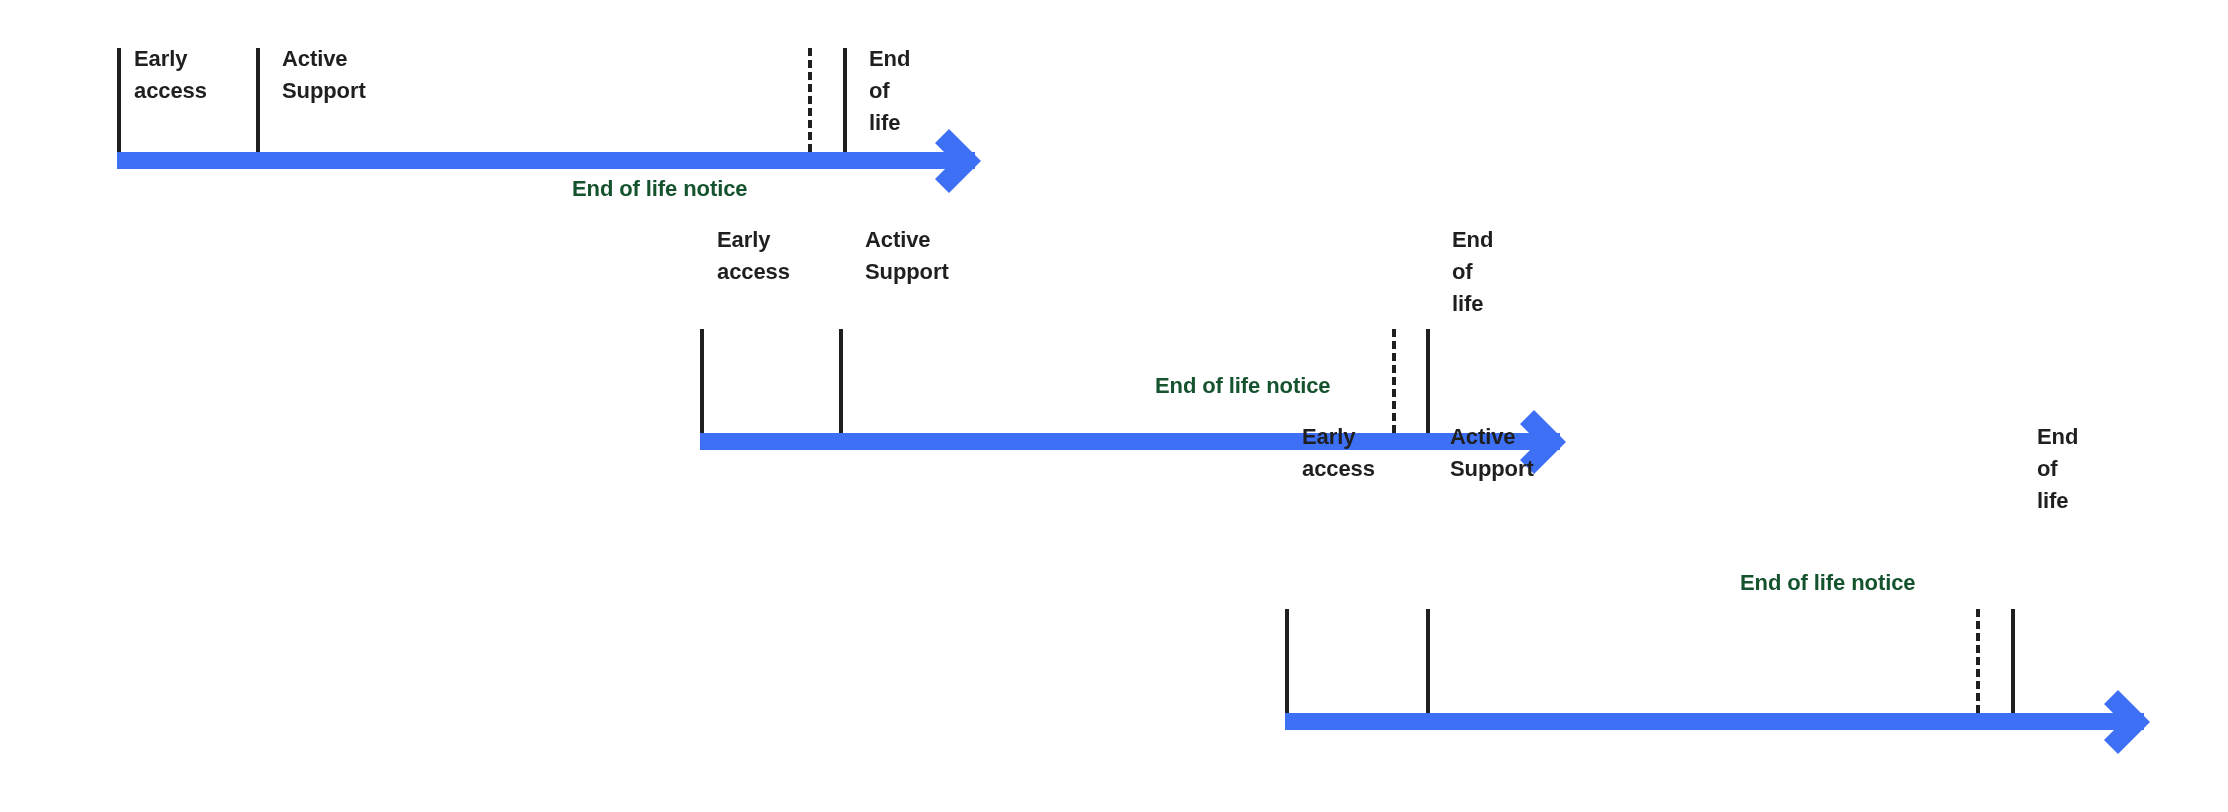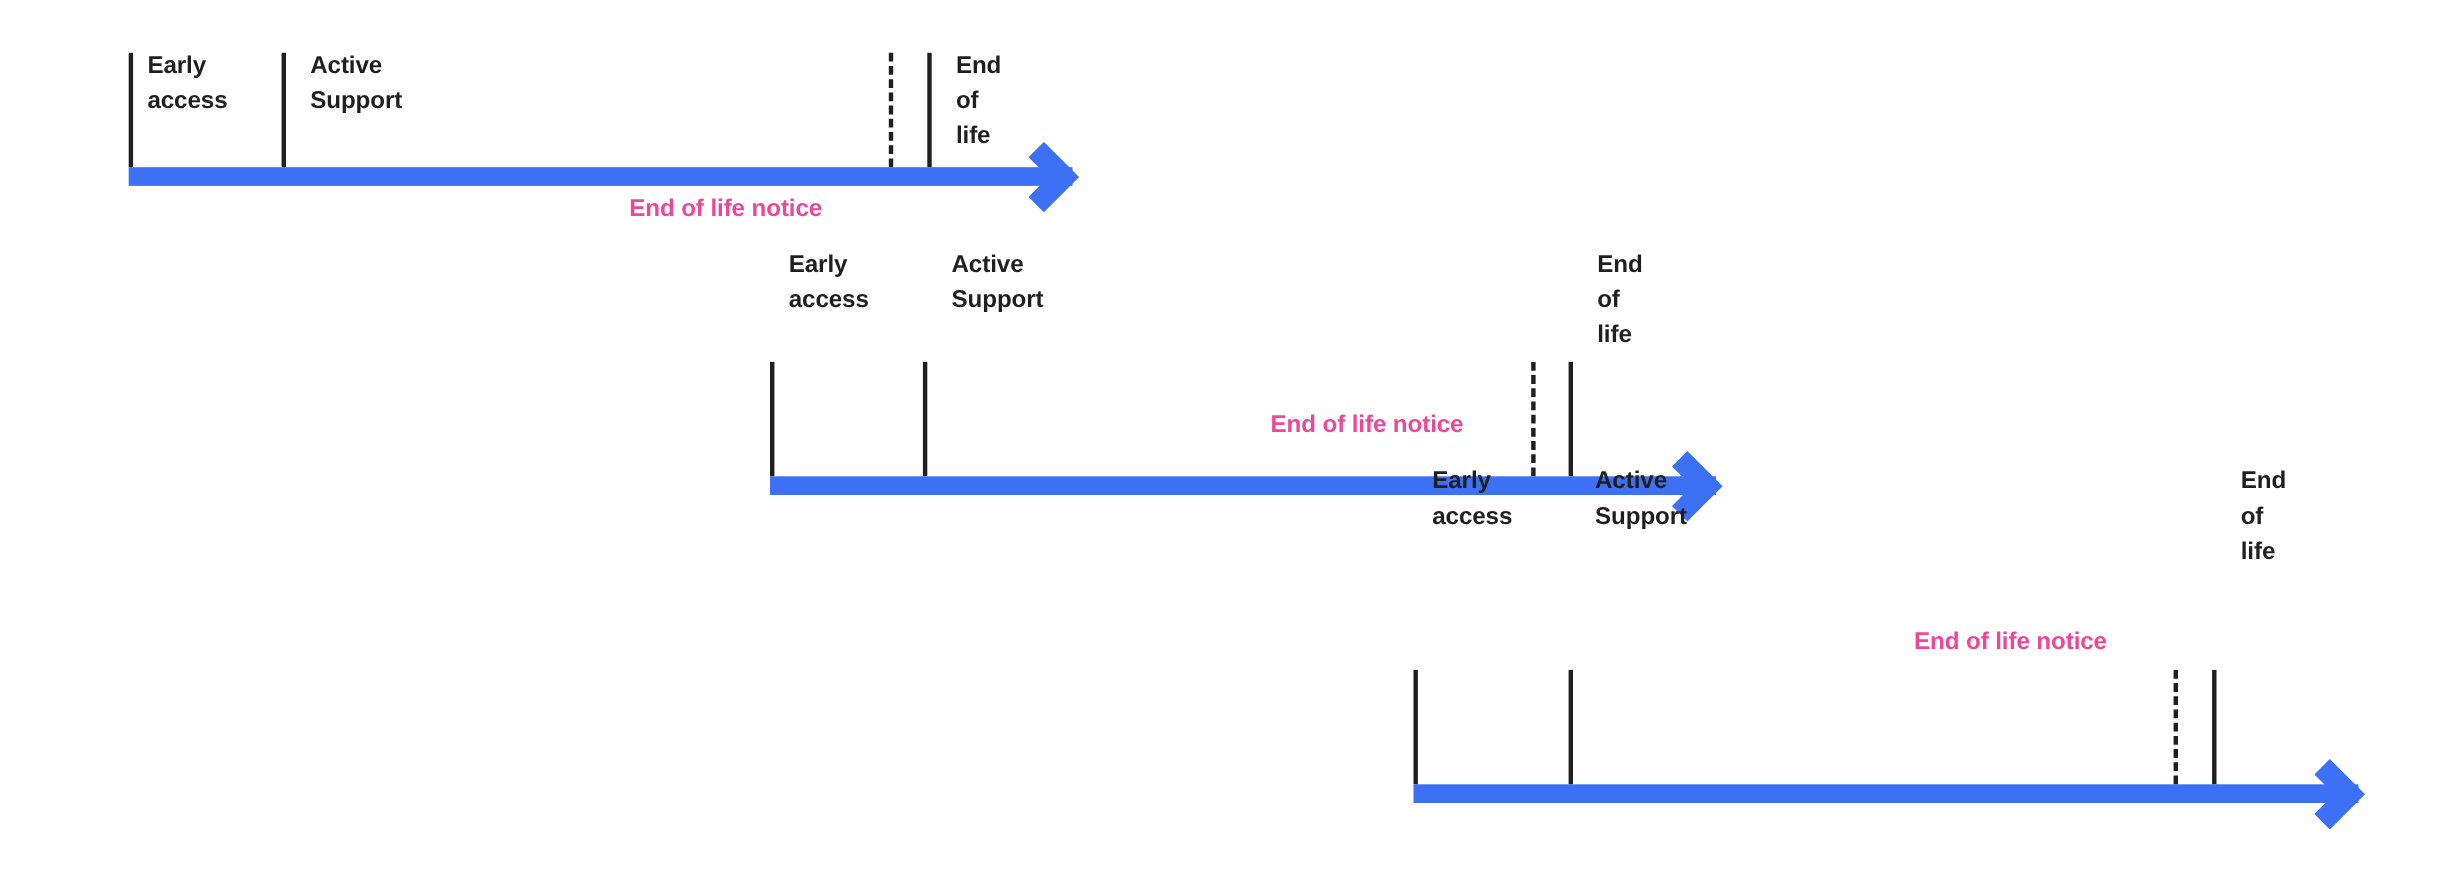--- a/index.html
+++ b/index.html
@@ -62,21 +62,21 @@
   .lifecycle-arrowhead {
     position: absolute;
     display: block;
   }
 
   
   .notice-caption {
     position: absolute;
     font-size: 22px;
     font-weight: 700;
-    color: #ec4899;
+    color: #14532d;
     line-height: 1;
     white-space: nowrap;
     letter-spacing: -0.1px;
     text-align: right;
   }
 </style>
 </head>
 <body>
 
 <div id="diagram" style="width: 2228px; height: 812px; background: rgb(255, 255, 255);">

